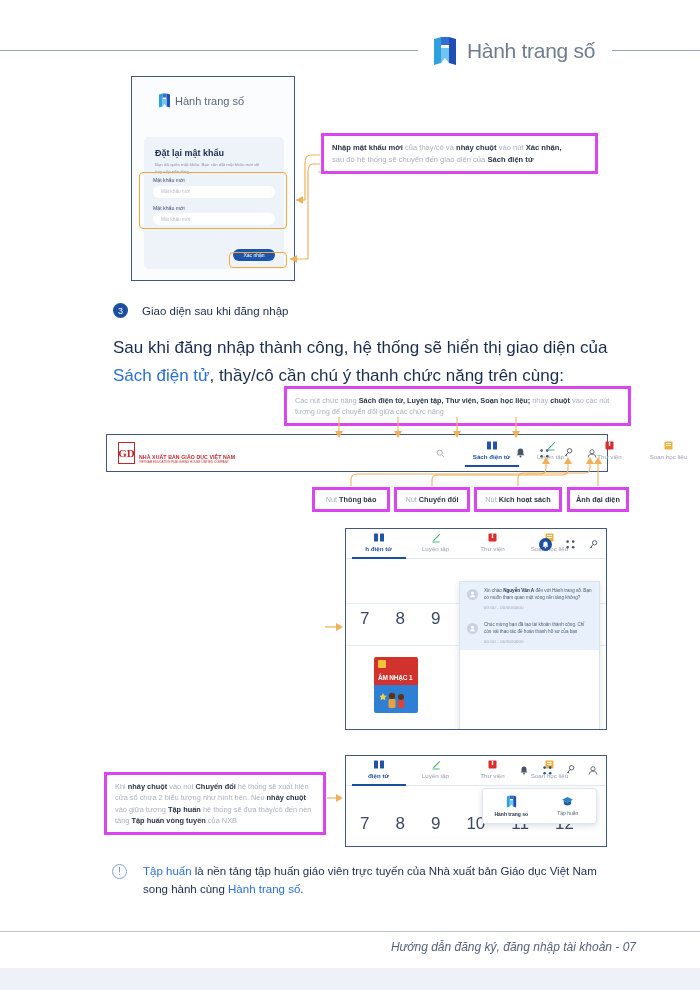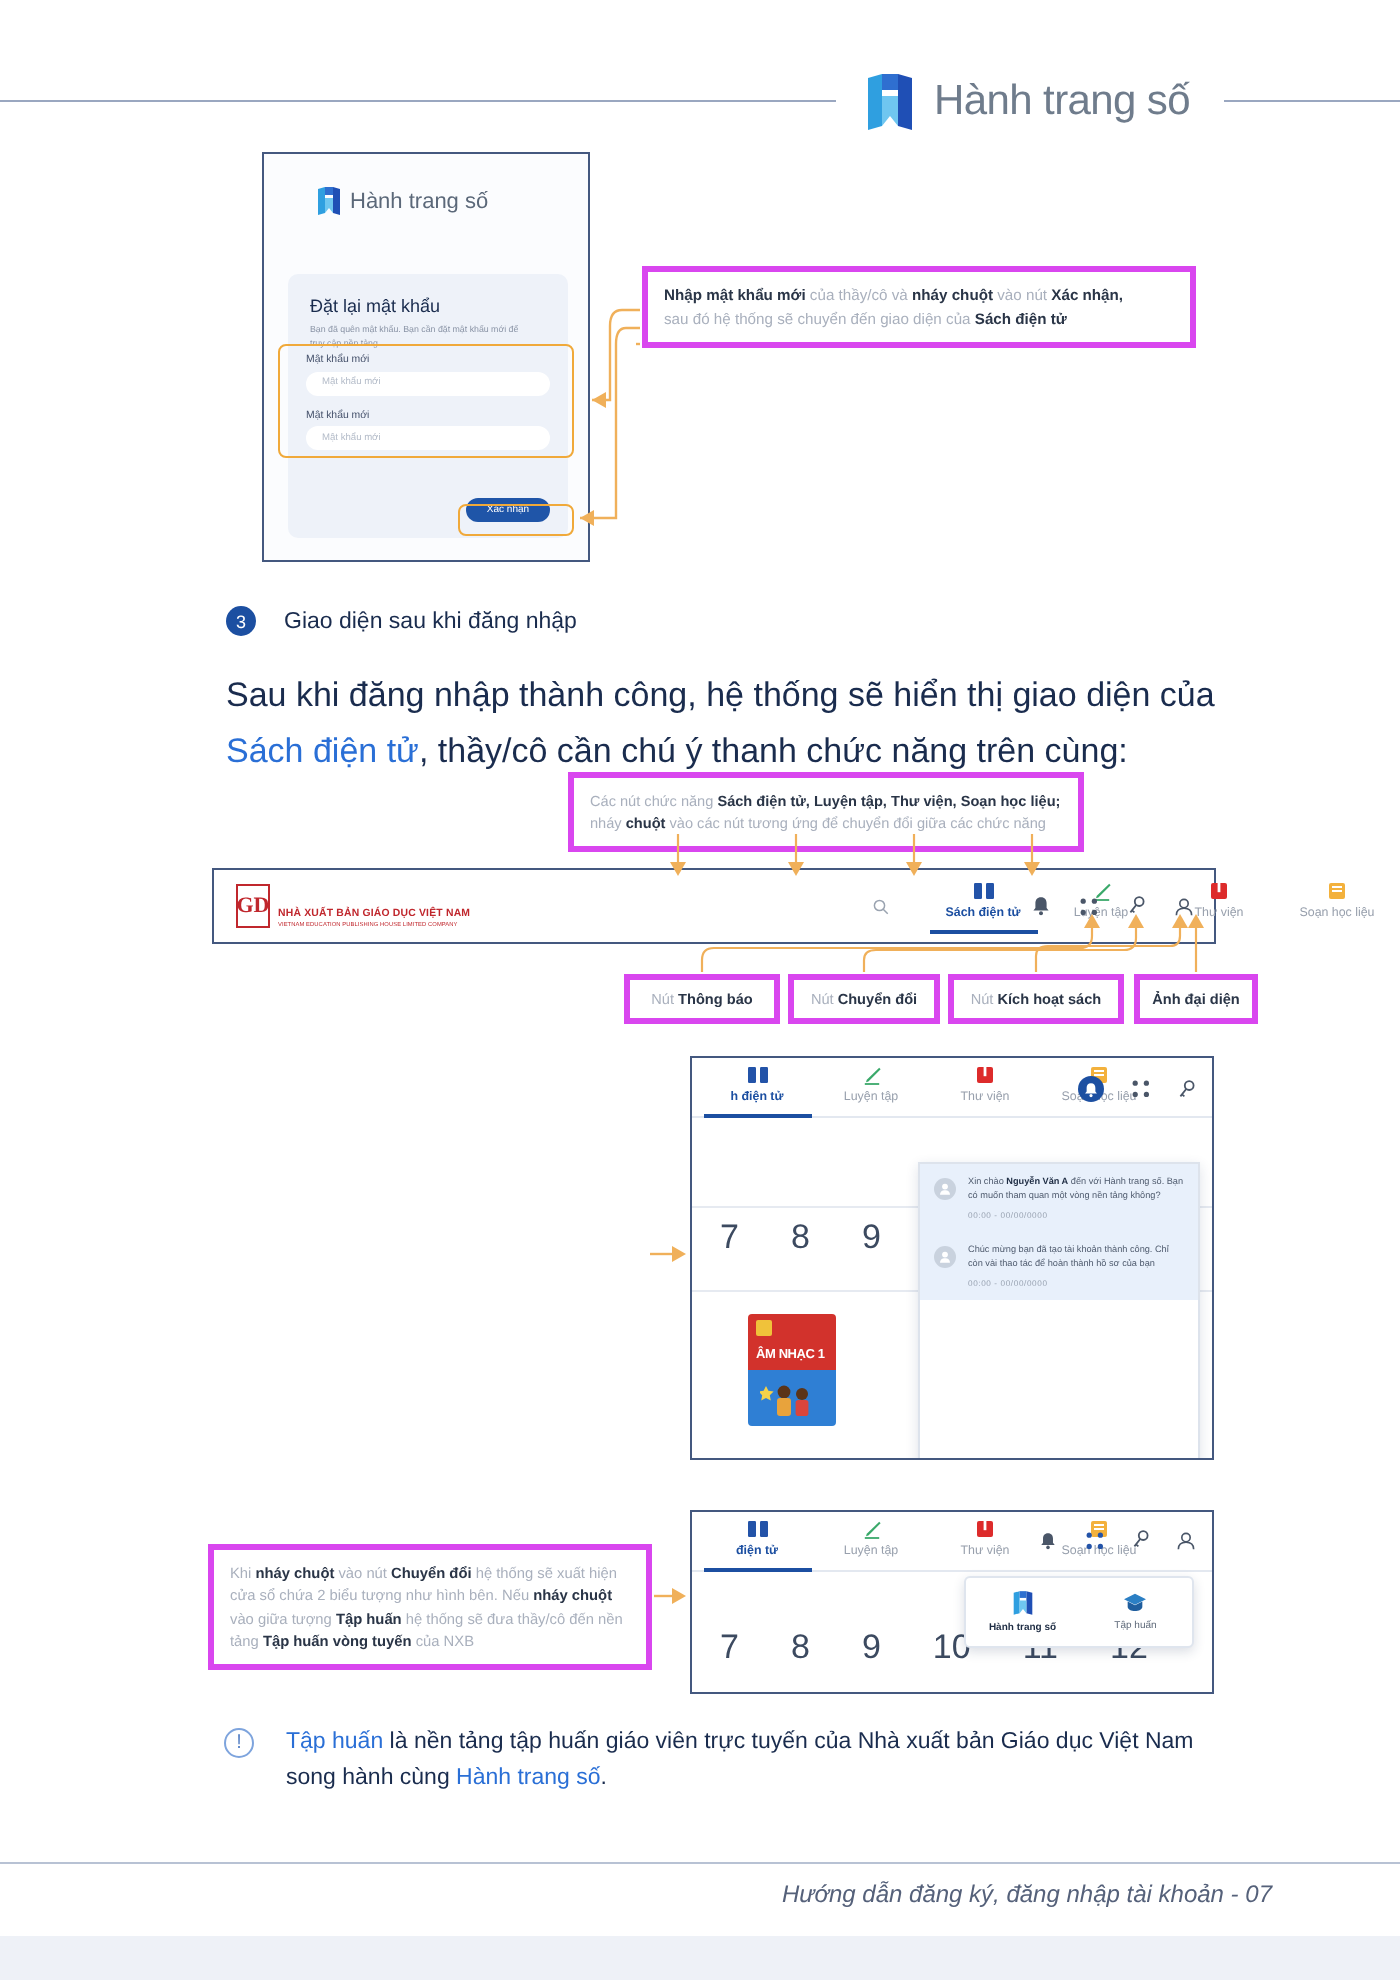--- a/index.html
+++ b/index.html
@@ -44,21 +44,21 @@
     display: flex; align-items: center; gap: 4px;
   }
   .shot1-logo .logo-mark { width: 13px; height: 15px; }
   .shot1-logo .t { font-size: 11px; color: #5b6879; }
   .shot1-card {
     position: absolute; left: 12px; top: 60px; width: 140px; height: 132px;
     background: #eef2f9; border-radius: 5px;
   }
   .shot1-title {
     position: absolute; left: 11px; top: 11px;
-    font-size: 9px; font-weight: normal; color: #1a2c4e;
+    font-size: 9px; font-weight: bold; color: #1a2c4e;
   }
   .shot1-sub {
     position: absolute; left: 11px; top: 25px; width: 110px;
     font-size: 4.4px; color: #8a94a6; line-height: 1.55;
   }
   .pw-group {
     position: absolute; left: 9px; top: 40px; width: 122px;
   }
   .pw-label {
     font-size: 5.2px; color: #44506a; margin-bottom: 2.5px;
@@ -88,21 +88,21 @@
   .callout {
     position: absolute;
     border: 3px solid #d946ef; border-radius: 0;
     background: #ffffff;
     color: #a9b0bd;
     line-height: 1.52;
     padding: 6px 8px;
   }
   .callout b { color: #2a3547; font-weight: bold; }
   .c1 { left: 321px; top: 133px; width: 277px; font-size: 7.6px; }
-  .c2 { left: 284px; top: 386px; width: 258px; font-size: 7.3px; }
+  .c2 { left: 284px; top: 386px; width: 347px; font-size: 7.3px; }
   .c-nb { left: 312px; top: 487px; width: 78px; font-size: 7.3px; text-align: center; padding: 4px 2px; }
   .c-sw { left: 394px; top: 487px; width: 76px; font-size: 7.3px; text-align: center; padding: 4px 2px; }
   .c-act { left: 474px; top: 487px; width: 88px; font-size: 7.3px; text-align: center; padding: 4px 2px; }
   .c-av { left: 567px; top: 487px; width: 62px; font-size: 7.3px; text-align: center; padding: 4px 2px; }
   .c3 { left: 104px; top: 606px; width: 220px; font-size: 7.4px; }
   .c4 { left: 104px; top: 772px; width: 222px; font-size: 7.4px; }
 
   
   .connectors { position: absolute; left: 0; top: 0; width: 700px; height: 990px; pointer-events: none; }
 

